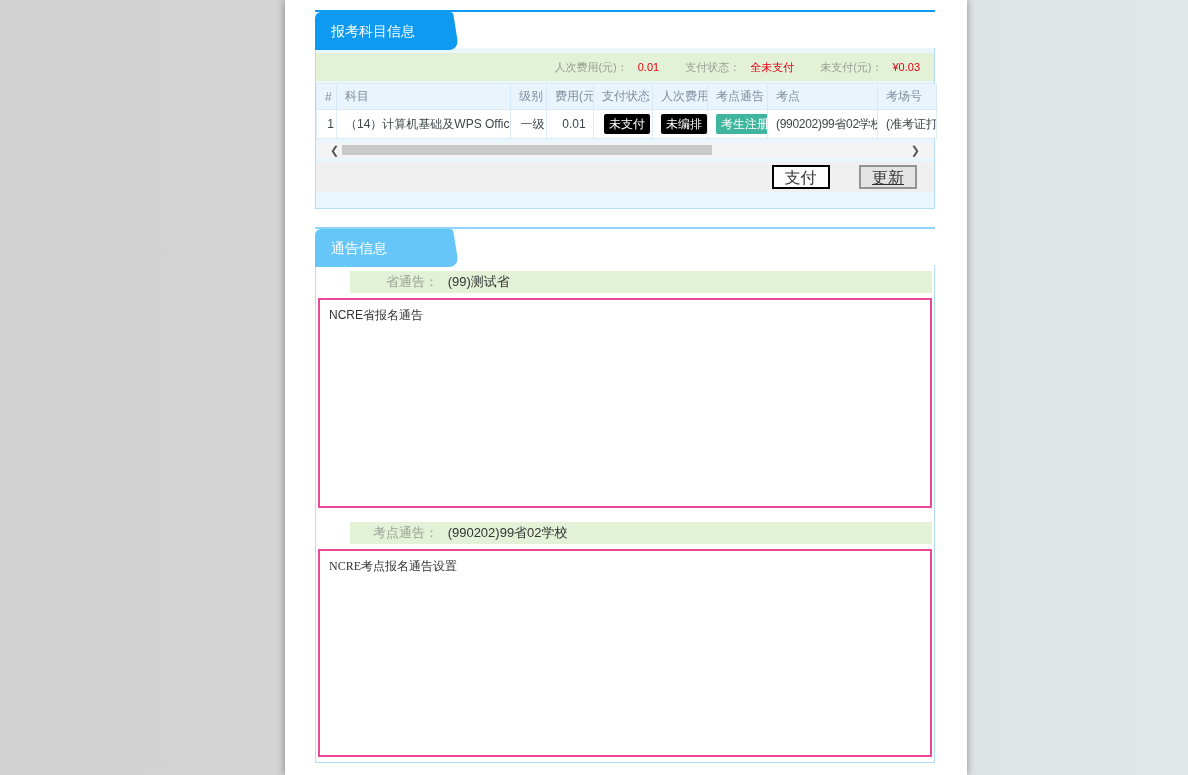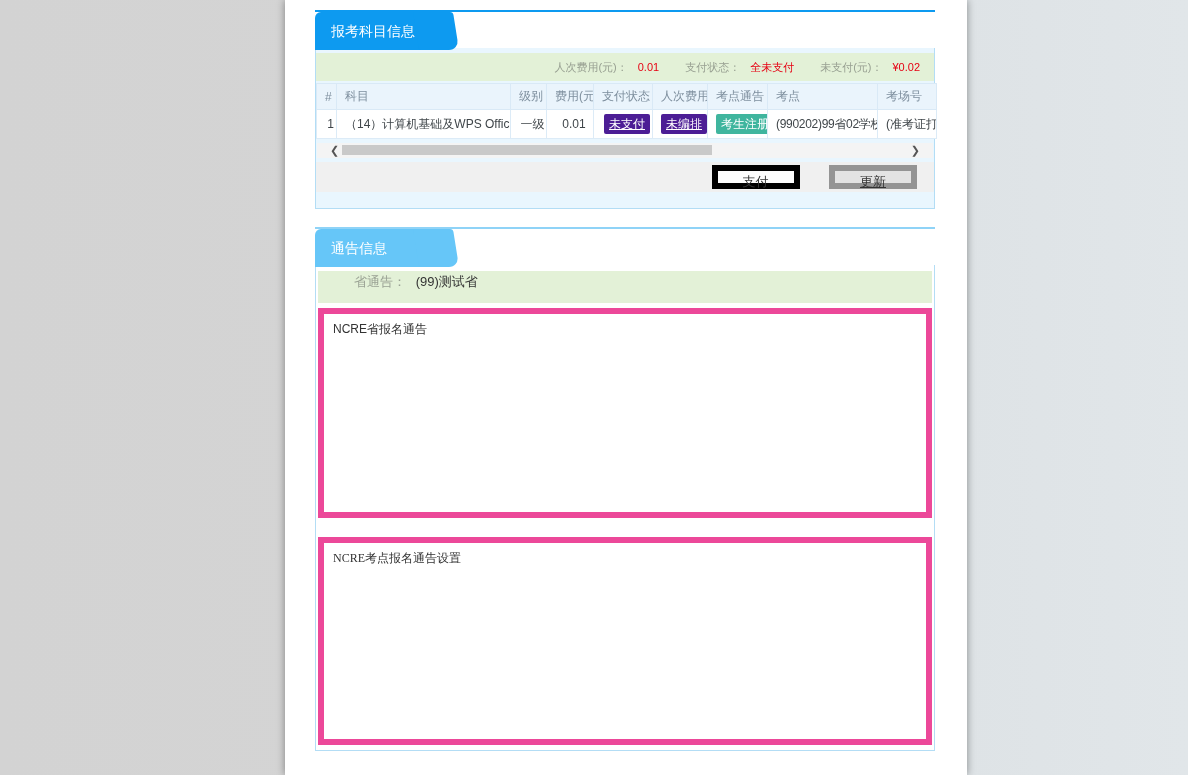--- a/index.html
+++ b/index.html
@@ -42,46 +42,46 @@
     border:1px solid #d9e9f6; text-align:left; padding:0 0 0 8px; overflow:hidden; white-space:nowrap;
   }
   table.subjects td {
     background:#fff; border:1px solid #dcebf7; height:29px; color:#3f4549;
     padding:0 0 0 8px; overflow:hidden; white-space:nowrap;
   }
   td.ctr, th.ctr { text-align:center; padding:0; }
   td.site-cell { padding-left:3px; letter-spacing:-0.3px; }
   td.room-cell { color:#c9ccce; padding-left:5px; }
   .badge { display:inline-block; padding:2px 5px; border-radius:2px; color:#fff; font-size:12px; line-height:16px; }
-  .badge.red { background:#4c1d95;text-decoration:underline; }
+  .badge.red { background:#000000; }
   .badge.teal { background:#3fb59e;text-align:center; }
 
   .scroll-row { position:relative; height:15px; margin:4px 1px; background:#f4f4f4; }
   .scroll-chevron { position:absolute; top:0; font-size:11px; color:#555; line-height:15px; cursor:pointer; }
   .scroll-chevron.left { left:13px; }
   .scroll-chevron.right { right:13px; }
   .scroll-thumb { position:absolute; left:25px; top:2px; width:370px; height:10px; background:#c9c9c9; }
 
   .button-bar { height:30px; background:#f0f0f0; padding-top:3px; text-align:right; }
   .btn {
-    display:inline-block; width:88px; height:24px; line-height:22px; text-align:center;
-    font-size:13px; color:#333; border:6px solid #000000; background:#fdfdfd;
+    display:inline-block; width:58px; height:24px; line-height:22px; text-align:center;
+    font-size:16px; color:#333; border:2px solid #000000; background:#fdfdfd;
     vertical-align:top; cursor:pointer;
   }
   .btn.pay { margin-right:25px; }
   .btn.refresh { margin-right:17px; background:#e3e3e3; border-color:#949494;text-decoration:underline; }
 
   
   .panel.p2wrap { margin-top:18px; }
   .body2 { border:1px solid #b3ddf5; border-top:none; background:#fff; padding:6px 2px 5px 2px; }
-  .notice-bar { height:32px; line-height:22px; background:#e3f1d7; font-size:13px; white-space:nowrap; }
+  .notice-bar { height:22px; line-height:22px; background:#e3f1d7; font-size:13px; white-space:nowrap;margin-left:32px; }
   .notice-label { display:inline-block; width:88px; text-align:right; color:#9aa294; }
   .notice-value { color:#333; margin-left:6px; }
   .notice-content {
-    margin-top:5px; height:210px; border:6px solid #ec4899; background:#fff;
+    margin-top:5px; height:210px; border:2px solid #ec4899; background:#fff;
     padding:7px 9px; font-size:12px; color:#333; overflow:hidden;
   }
   .notice-content.second { height:208px;font-family:Liberation Serif, serif; }
   .gap14 { height:14px; }
 </style>
 </head>
 <body>
 
 <div class="page">
 
@@ -92,21 +92,21 @@
         <span class="tab-slant"></span>
         <span class="tab-label">报考科目信息</span>
       </div>
     </div>
 
     <div class="body1">
 
       <div class="summary-bar">
         <span class="sum-group"><span>人次费用(元)：</span><span class="sum-val">0.01</span></span>
         <span class="sum-group"><span>支付状态：</span><span class="sum-val">全未支付</span></span>
-        <span class="sum-group"><span>未支付(元)：</span><span class="sum-val">¥0.02</span></span>
+        <span class="sum-group"><span>未支付(元)：</span><span class="sum-val">¥0.03</span></span>
       </div>
 
       <table class="subjects">
         <colgroup>
           <col style="width:20px">
             <col style="width:174px">
             <col style="width:36px">
           <col style="width:47px">
             <col style="width:59px">
             <col style="width:55px">
@@ -166,17 +166,21 @@
 
     <div class="body2">
       <div class="notice-bar">
         <span class="notice-label">省通告：</span>
         <span class="notice-value">(99)测试省</span>
       </div>
       <div class="notice-content">NCRE省报名通告</div>
 
       <div class="gap14"></div>
 
+      <div class="notice-bar">
+        <span class="notice-label">考点通告：</span>
+        <span class="notice-value">(990202)99省02学校</span>
+      </div>
       <div class="notice-content second">NCRE考点报名通告设置</div>
     </div>
   </div>
 
 </div>
 
 </body></html>

